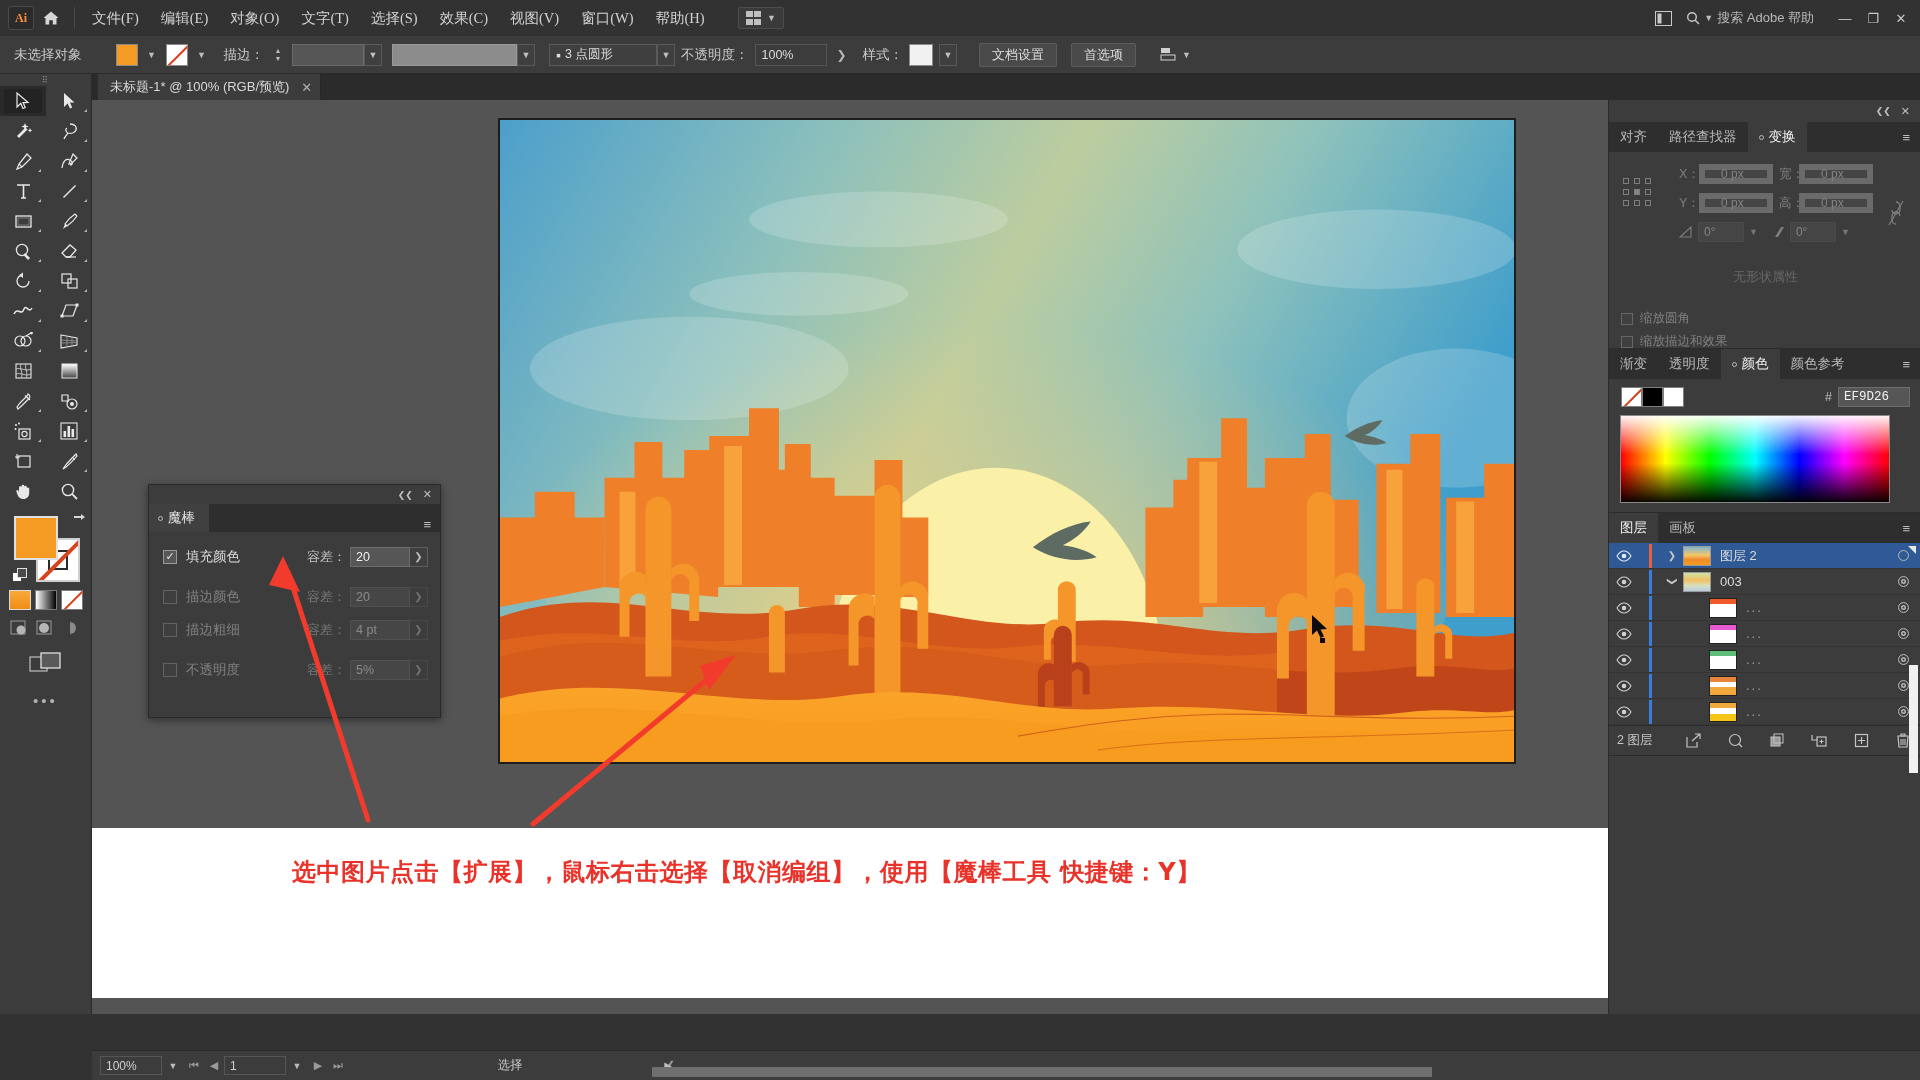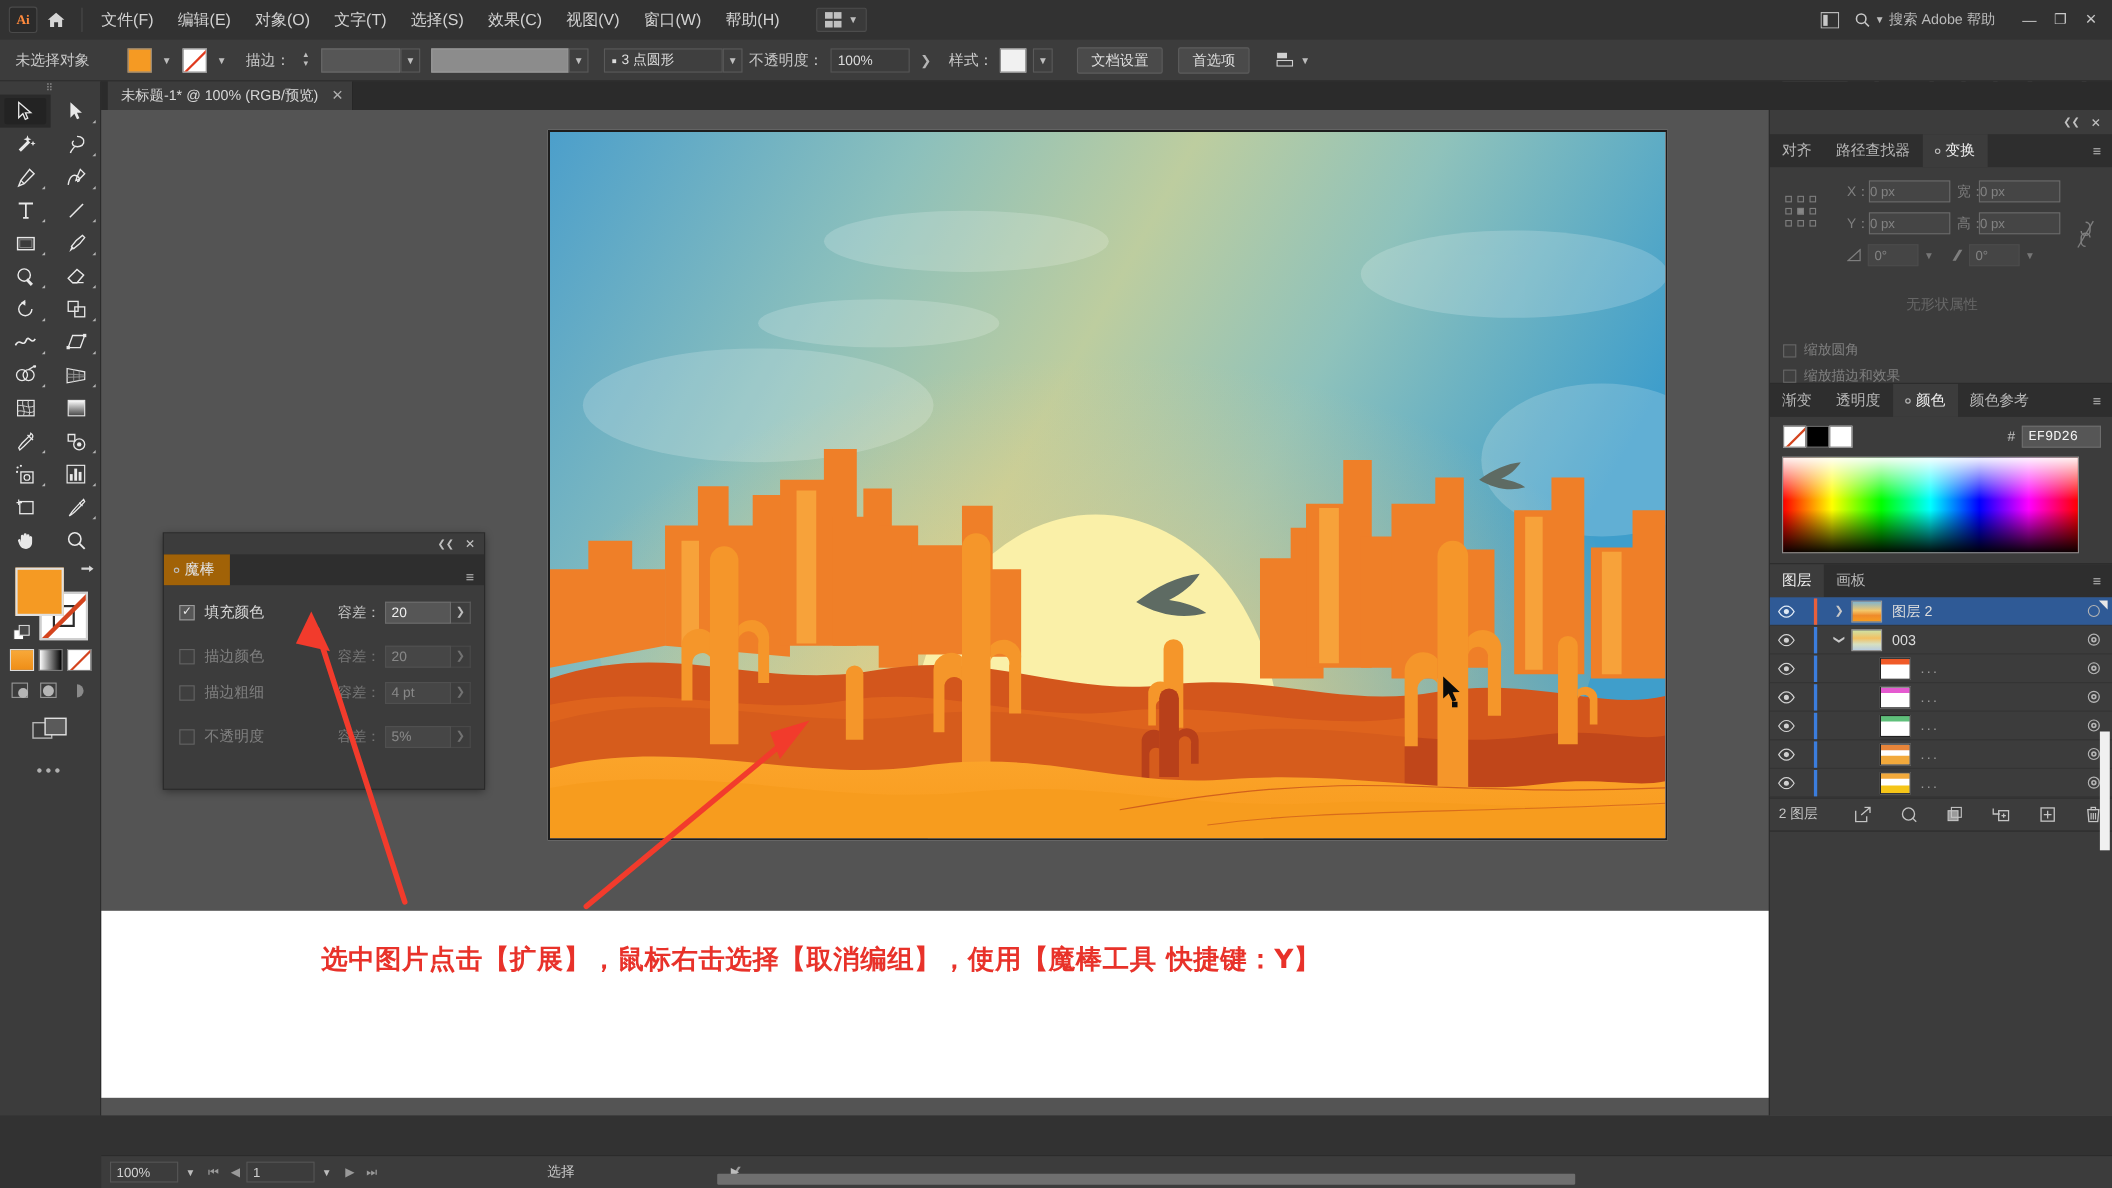--- a/index.html
+++ b/index.html
@@ -21,21 +21,21 @@
   .ai-logo {
     width:26px; height:24px; margin-left:8px; background:#2b2b2b;
     border:1px solid #4a4a4a; border-radius:3px;
     display:flex; align-items:center; justify-content:center;
     color:#ff8a3d; font-weight:bold; font-size:12px;
     font-family:"Liberation Serif",serif;
   }
   .home-icon { width:34px; height:36px; display:flex; align-items:center; justify-content:center; }
   .menu-sep { width:1px; height:22px; background:#4a4a4a; margin:0 6px; }
   .menu-item {
-    padding:4px 11px; font-size:14.5px; color:#d2d2d2; cursor:default; white-space:nowrap;
+    padding:4px 11px; font-size:14.5px; color:#d2d2d2; cursor:default; white-space:nowrap;font-family:Liberation Serif, serif;
   }
   .ws-switch {
     margin-left:22px; display:flex; align-items:center; gap:6px;
     padding:3px 7px; background:#3a3a3a; border:1px solid #4d4d4d; border-radius:2px;
   }
   .ws-grid { display:grid; grid-template-columns:7px 7px; grid-template-rows:6px 6px; gap:1.5px; }
   .ws-grid i { background:#c0c0c0; display:block; }
   .menubar-right {
     position:absolute; right:0; top:0; height:36px; display:flex; align-items:center; gap:4px; padding-right:6px;
   }
@@ -187,21 +187,21 @@
     background:#3c3c3c; border:1px solid #2a2a2a;
     box-shadow:0 2px 8px rgba(0,0,0,.45);
   }
   .mw-title {
     height:19px; background:#3c3c3c; display:flex; align-items:center;
     justify-content:flex-end; gap:10px; padding-right:8px;
     color:#c0c0c0; font-size:11px;
   }
   .mw-tabrow { height:28px; background:#2e2e2e; display:flex; align-items:flex-end; }
   .mw-tab {
-    height:28px; background:#a16207; display:flex; align-items:center; gap:5px;
+    height:28px; background:#404040; display:flex; align-items:center; gap:5px;
     padding:0 14px 0 9px; font-size:13.5px; color:#e0e0e0;
   }
   .mw-menu { margin-left:auto; padding-right:9px; color:#bdbdbd; }
   .mw-body { padding:8px 0 0 0; }
   .mw-row {
     display:flex; align-items:center; height:33px; padding:0 12px 0 14px;
   }
   .mw-row.dim { opacity:.42; }
   .mw-check {
     width:14px; height:14px; border:1px solid #9a9a9a; background:#454545;
@@ -248,22 +248,22 @@
   .tf-ref {
     position:absolute; left:14px; top:26px; display:grid;
     grid-template-columns:6px 6px 6px; grid-template-rows:6px 6px 6px; gap:5px;
   }
   .tf-ref i { border:1px solid #cfcfcf; display:block; }
   .tf-ref i.c { background:#e2e2e2; }
   .tf-grid { margin-left:58px; }
   .tf-line { display:flex; align-items:center; gap:6px; margin-bottom:9px; }
   .tf-lab { width:14px; font-size:12.5px; color:#cfcfcf; text-align:right; }
   .tf-in {
-    width:74px; height:20px; background:#505050; border:1px solid #a3a3a3;
-    display:flex; align-items:center; padding-left:0; font-size:12px; color:#d8d8d8;
+    width:74px; height:20px; background:#505050; border:6px solid #a3a3a3;
+    display:flex; align-items:center; padding-left:16px; font-size:12px; color:#d8d8d8;
   }
   .tf-link { position:absolute; right:16px; top:48px; }
   .tf-row3 { display:flex; align-items:center; gap:5px; margin-top:2px; }
   .tf-sm { width:46px; height:20px; background:#505050; border:1px solid #5f5f5f;
            display:flex; align-items:center; padding-left:5px; font-size:12px; color:#d8d8d8; }
   .tf-chk { display:flex; align-items:center; gap:7px; font-size:12.5px; color:#cfcfcf; margin-top:6px; }
   .tf-box { width:12px; height:12px; border:1px solid #9a9a9a; background:#454545; }
   .tf-noattr { text-align:center; font-size:13px; color:#9a9a9a; padding:26px 0 18px; }
 
   

